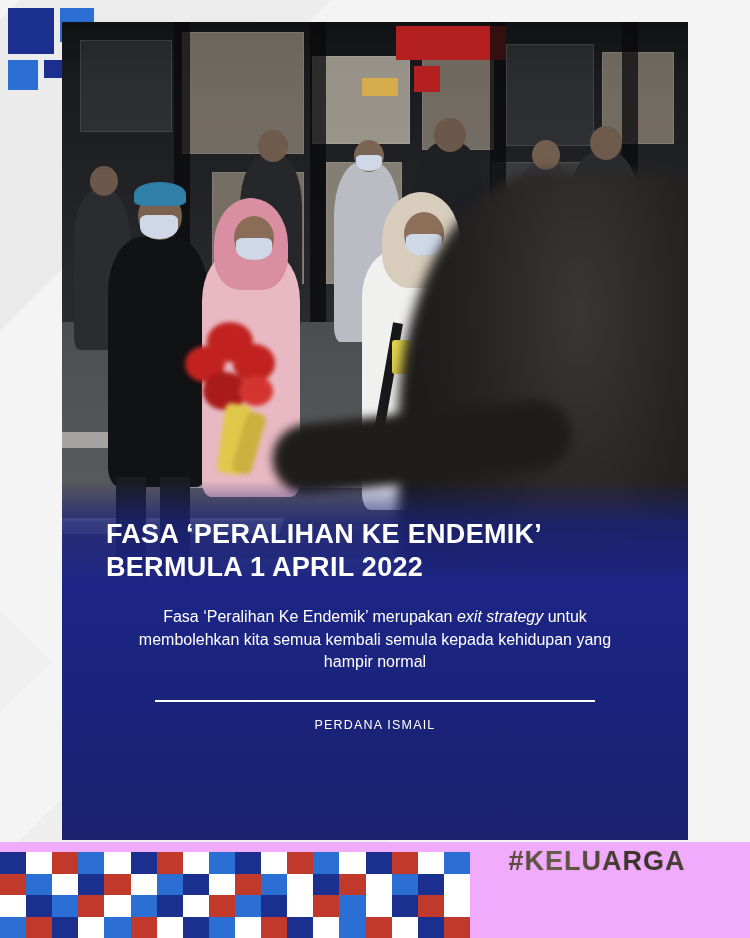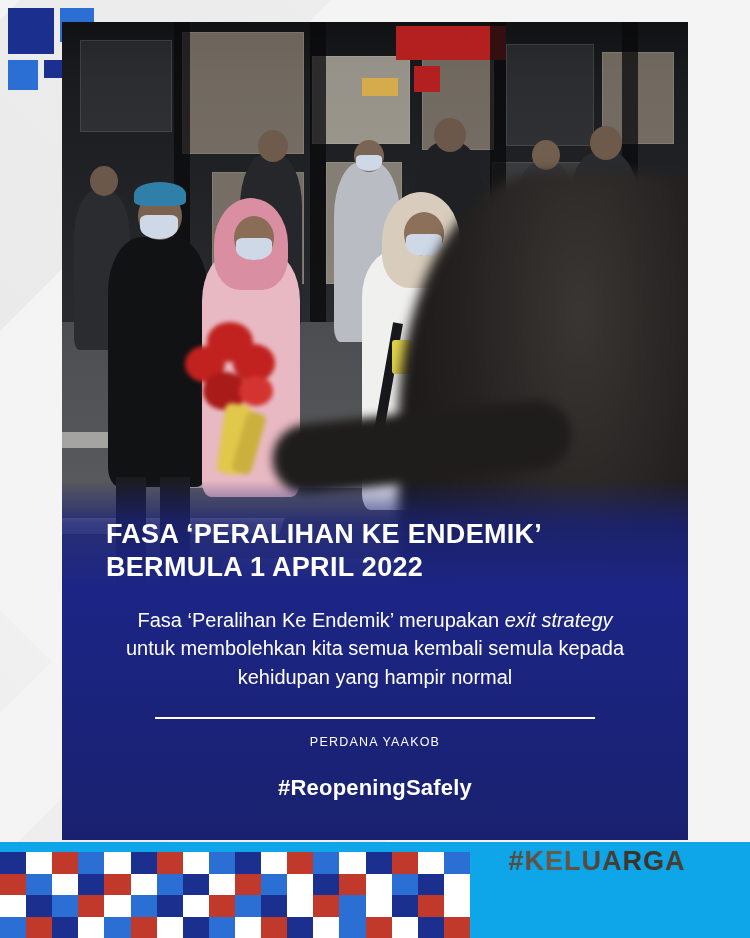--- a/index.html
+++ b/index.html
@@ -194,21 +194,21 @@
   }
   .headline {
     font-size: 27px;
     font-weight: bold;
     line-height: 1.22;
     letter-spacing: .3px;
     text-align: left;
     margin: 0 0 22px 0;
   }
   .body-text {
-    font-size: 20px;
+    font-size: 16px;
     line-height: 1.42;
     margin: 0 auto;
     max-width: 520px;
   }
   .body-text .ital {
     font-style: italic;
   }
   .rule {
     width: 440px;
     height: 2px;
@@ -233,21 +233,21 @@
     margin: 26px 0 0 0;
   }
 
   
   .bottom-strip {
     position: absolute;
     left: 0;
     bottom: 0;
     width: 100%;
     height: 96px;
-    background: #0ea5e9;
+    background: #f0abfc;
     text-decoration: underline;
   }
   .pixel-grid {
     position: absolute;
     left: 0;
     bottom: 0;
     width: 470px;
     height: 86px;
     display: grid;
     grid-template-columns: repeat(18, 1fr);
@@ -392,23 +392,22 @@
 
       <div class="panel">
         <h1 class="headline">FASA ‘PERALIHAN KE ENDEMIK’ BERMULA 1 APRIL 2022</h1>
 
         <p class="body-text">
           <span>Fasa ‘Peralihan Ke Endemik’ merupakan </span><span class="ital">exit strategy</span><span> untuk membolehkan kita semua kembali semula kepada kehidupan yang hampir normal</span>
         </p>
 
         <div class="rule"></div>
 
-        <p class="attrib-role">PERDANA YAAKOB</p>
-
-        <p class="hashtag">#ReopeningSafely</p>
+        <p class="attrib-role">PERDANA ISMAIL</p>
+
       </div>
     </div>
   </div>
 
   <div class="bottom-strip">
     <div class="pixel-grid" id="pixel-grid">
         <i style="background: rgb(27, 47, 143);"></i>
         <i style="background: rgb(255, 255, 255);"></i>
         <i style="background: rgb(192, 57, 43);"></i>
         <i style="background: rgb(43, 111, 212);"></i>

